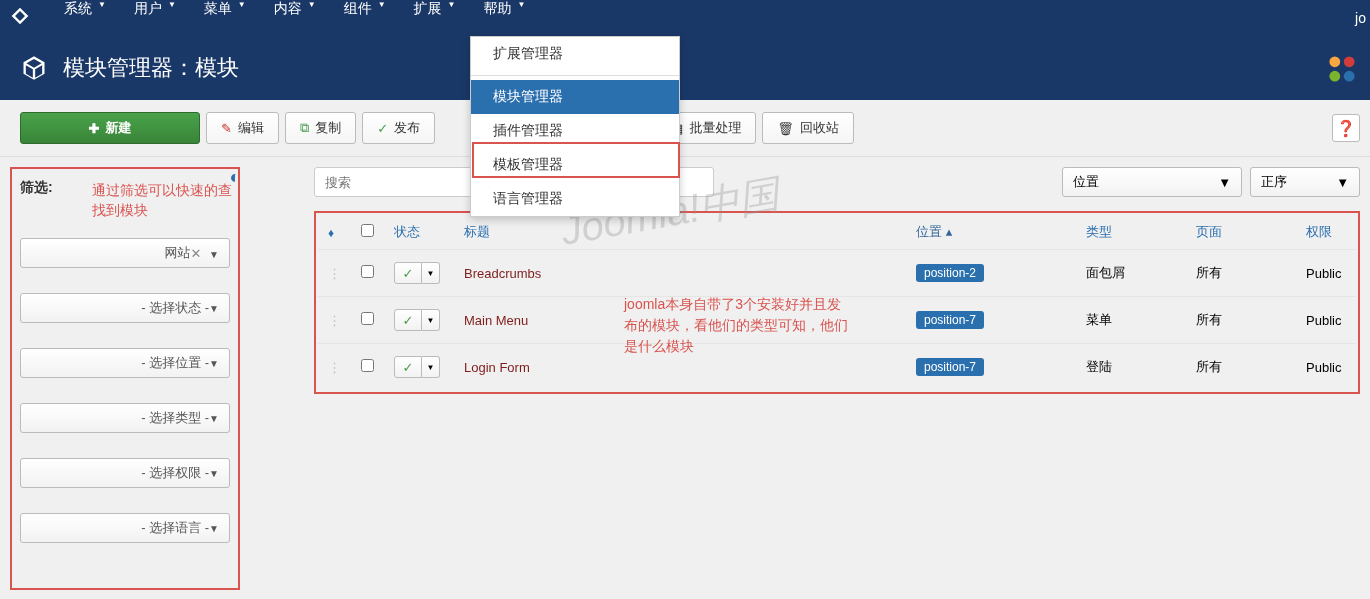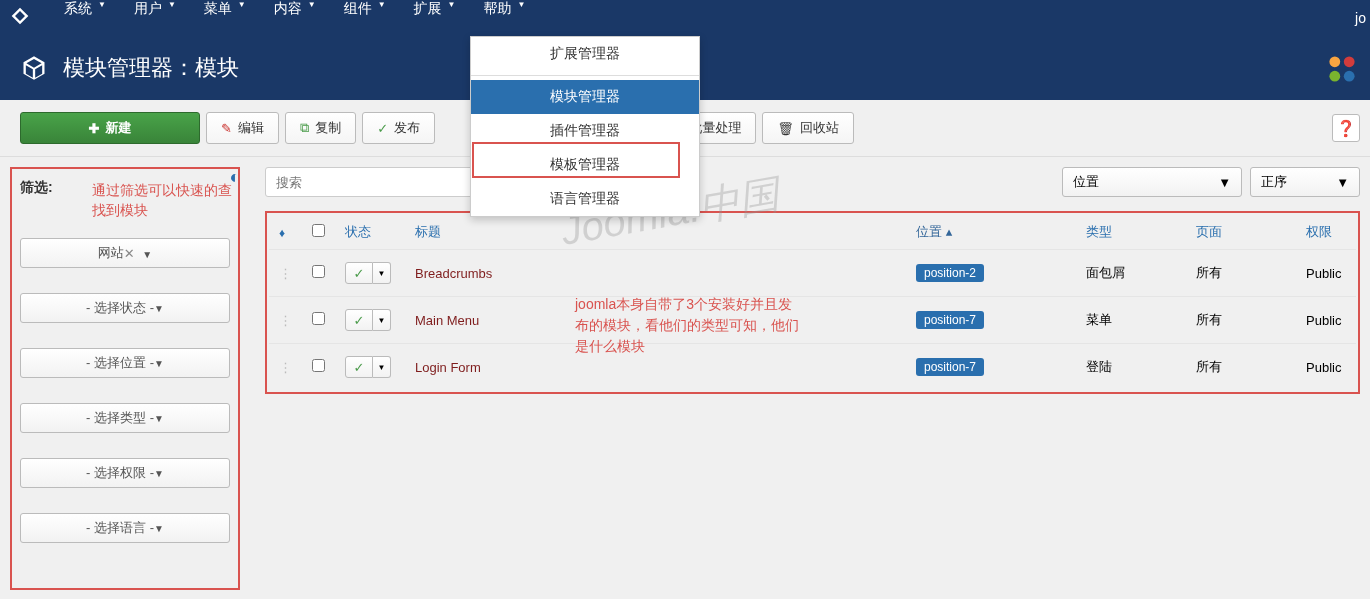--- a/index.html
+++ b/index.html
@@ -6,21 +6,21 @@
 body { background: #f0f0f0; width: 1370px; height: 599px; overflow: hidden; position: relative; }
 
 
 .top-menu { background: #1a3867; height: 36px; display: flex; align-items: center; padding: 0 10px; position: relative; }
 .joomla-icon { color: #fff; font-size: 20px; margin-right: 20px; }
 .menu-item { color: #fff; font-size: 14px; padding: 0 14px; height: 36px; display: flex; cursor: pointer; }
 .menu-item .caret { margin-left: 6px; font-size: 8px; }
 .top-right { position: absolute; right: 4px; color: #fff; font-size: 14px; }
 
 
-.dropdown { position: absolute; top: 36px; left: 470px; width: 230px; background: #fff; border: 1px solid #ccc; box-shadow: 0 3px 8px rgba(0,0,0,0.2); z-index: 100; text-align: center; }
+.dropdown { position: absolute; top: 36px; left: 470px; width: 210px; background: #fff; border: 1px solid #ccc; box-shadow: 0 3px 8px rgba(0,0,0,0.2); z-index: 100; }
 .dropdown-item { padding: 8px 22px; font-size: 14px; color: #333; cursor: pointer; }
 .dropdown-item.active { background: #2a6fae; color: #fff; }
 .dropdown-divider { border-top: 1px solid #ddd; margin: 4px 0; }
 .dropdown-highlight { position: absolute; top: 142px; left: 472px; width: 208px; height: 36px; border: 2px solid #d9534f; z-index: 101; pointer-events: none; }
 
 
 .title-bar { background: #1a3867; height: 64px; padding: 0 20px; display: flex; align-items: center; position: relative; }
 .title-cube { width: 28px; height: 28px; color: #fff; margin-right: 15px; }
 .title-text { color: #fff; font-size: 22px; font-weight: normal; }
 .title-right-icon { position: absolute; right: 10px; top: 15px; }
@@ -36,26 +36,26 @@
 
 
 .main { display: flex; padding: 10px 10px 0 10px; }
 
 
 .sidebar { width: 230px; position: relative; }
 .sidebar-box { border: 2px solid #d9534f; padding: 10px 8px 20px 8px; position: relative; }
 .collapse-icon { position: absolute; right: -2px; top: -2px; color: #2a6fae; font-size: 18px; cursor: pointer; }
 .filter-label { font-size: 14px; margin-bottom: 6px; color: #333; font-weight: bold; }
 .annot-text { color: #d9534f; font-size: 14px; position: absolute; left: 80px; top: 12px; line-height: 1.4; }
-.filter-select { width: 100%; height: 30px; border: 1px solid #bbb; background: linear-gradient(#fff,#f2f2f2); border-radius: 3px; padding: 0 10px; margin-bottom: 25px; font-size: 13px; color: #555; display: flex; align-items: center; justify-content: center; cursor: pointer; }
+.filter-select { width: 100%; height: 30px; border: 1px solid #bbb; background: linear-gradient(#fff,#f2f2f2); border-radius: 3px; padding: 0 10px; margin-bottom: 25px; font-size: 13px; color: #555; display: flex; align-items: center; justify-content: flex-end; cursor: pointer; }
 .filter-select .x-clear { color: #888; margin-right: 4px; }
 .filter-select .chev { color: #555; font-size: 10px; }
 
 
-.content { flex: 1; padding-left: 25px; }
+.content { flex: 1; padding-left: 74px; }
 .search-row { display: flex; align-items: center; margin-bottom: 14px; }
 .search-input { width: 400px; height: 30px; border: 1px solid #ccc; border-radius: 3px; padding: 0 10px; font-size: 13px; }
 .sort-select { width: 180px; height: 30px; border: 1px solid #bbb; background: linear-gradient(#fff,#f2f2f2); border-radius: 3px; padding: 0 10px; margin-left: 8px; font-size: 13px; display: flex; align-items: center; justify-content: space-between; cursor: pointer; }
 .sort-row { margin-left: auto; display: flex; }
 
 
 .table-wrap { border: 2px solid #d9534f; padding: 2px; }
 table { width: 100%; border-collapse: collapse; font-size: 13px; }
 th { text-align: left; padding: 8px 10px; color: #2a6fae; font-weight: normal; cursor: pointer; }
 th.sort-col { color: #336699; }

